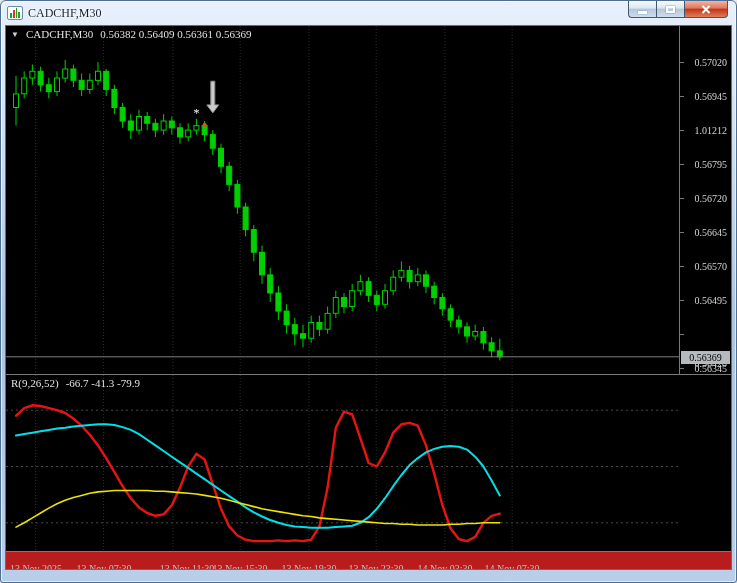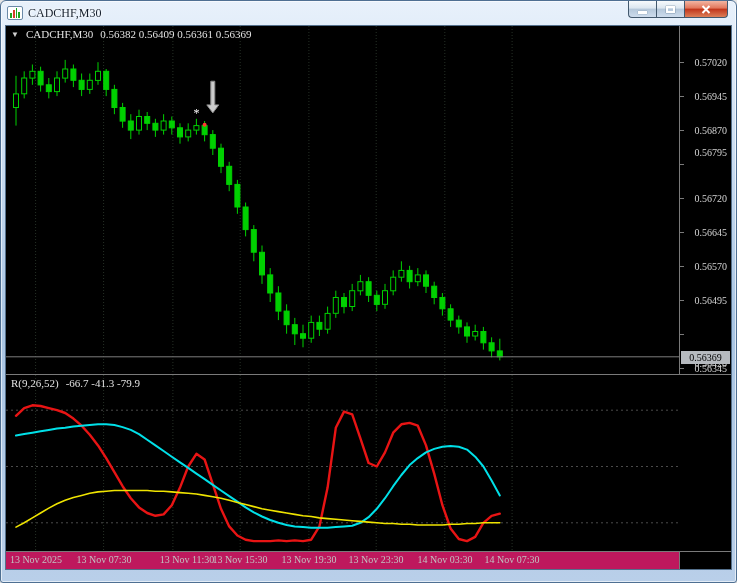--- a/index.html
+++ b/index.html
@@ -32,21 +32,21 @@
   .pane{display:flex;position:relative;overflow:hidden;}
   .main-pane{flex:1;}
   .ind-pane{height:176px;}
   .plot{flex:1;position:relative;overflow:hidden;}
   .plot svg{position:absolute;left:0;top:0;}
   .axis{width:51px;border-left:1px solid #7a7a7a;position:relative;background:#000;}
   .tick{position:absolute;right:4px;font-size:10px;color:#d4d4d4;line-height:11px;white-space:nowrap;}
   .tickmark{position:absolute;left:0;width:4px;height:1px;background:#7a7a7a;}
   .badge{position:absolute;left:1px;right:1px;font-size:10px;line-height:13px;background:#b6babf;color:#000;padding:0 2px;z-index:2;}
   .separator{height:1px;background:#7a7a7a;}
-  .time-axis{height:17px;display:flex;background:#be185d;}
+  .time-axis{height:17px;display:flex;background:#b91c1c;align-items:center;}
   .time-plot{flex:1;position:relative;}
   .time-label{position:absolute;top:2px;transform:translateX(-50%);font-size:10px;color:#c2c2c2;white-space:nowrap;}
   .axis-corner{width:51px;border-left:1px solid #7a7a7a;background:#000;}
   .chart-label{position:absolute;top:2px;left:5px;font-size:11px;color:#e0e0e0;display:flex;gap:7px;z-index:3;align-items:center;}
   .chart-label .arr{font-size:8px;color:#cfcfcf;}
 </style>
 </head>
 <body>
 
 <div class="window">
@@ -215,23 +215,23 @@
           <span>CADCHF,M30</span>
           <span>0.56382 0.56409 0.56361 0.56369</span>
         </div>
       </div>
       <div class="axis" id="main-axis">
           <div class="tickmark" style="top: 36px;"></div>
           <div class="tick" style="top: 31px;">0.57020</div>
           <div class="tickmark" style="top: 70px;"></div>
           <div class="tick" style="top: 65px;">0.56945</div>
           <div class="tickmark" style="top: 104px;"></div>
-          <div class="tick" style="top: 99px;">0.56870</div>
+          <div class="tick" style="top: 99px;">1.01212</div>
           <div class="tickmark" style="top: 138px;"></div>
-          <div class="tick" style="top: 121px;">0.56795</div>
+          <div class="tick" style="top: 133px;">0.56795</div>
           <div class="tickmark" style="top: 172px;"></div>
           <div class="tick" style="top: 167px;">0.56720</div>
           <div class="tickmark" style="top: 206px;"></div>
           <div class="tick" style="top: 201px;">0.56645</div>
           <div class="tickmark" style="top: 240px;"></div>
           <div class="tick" style="top: 235px;">0.56570</div>
           <div class="tickmark" style="top: 274px;"></div>
           <div class="tick" style="top: 269px;">0.56495</div>
           <div class="tickmark" style="top: 308px;"></div>
           <div class="tick" style="top: 286px; margin-top: 46px;">0.56420</div>

